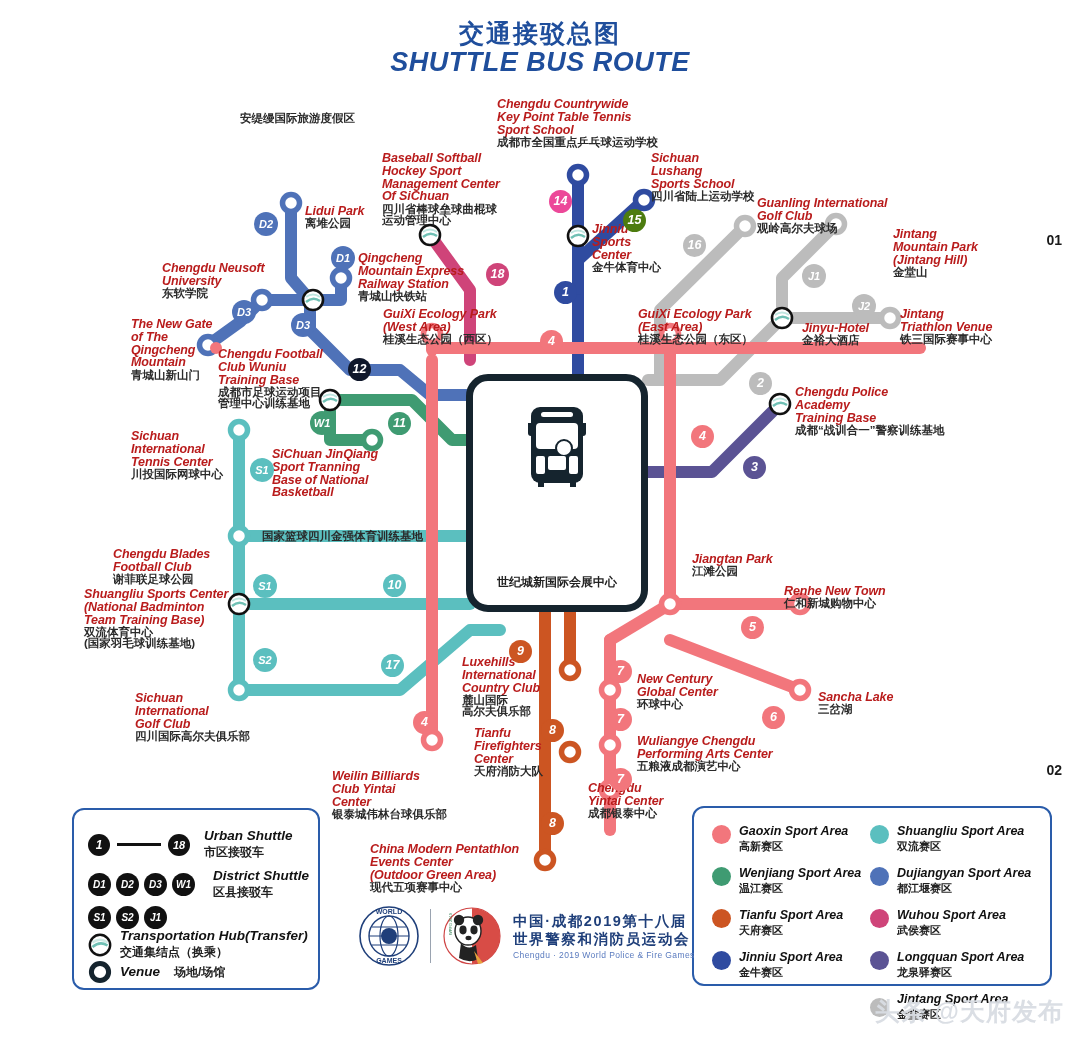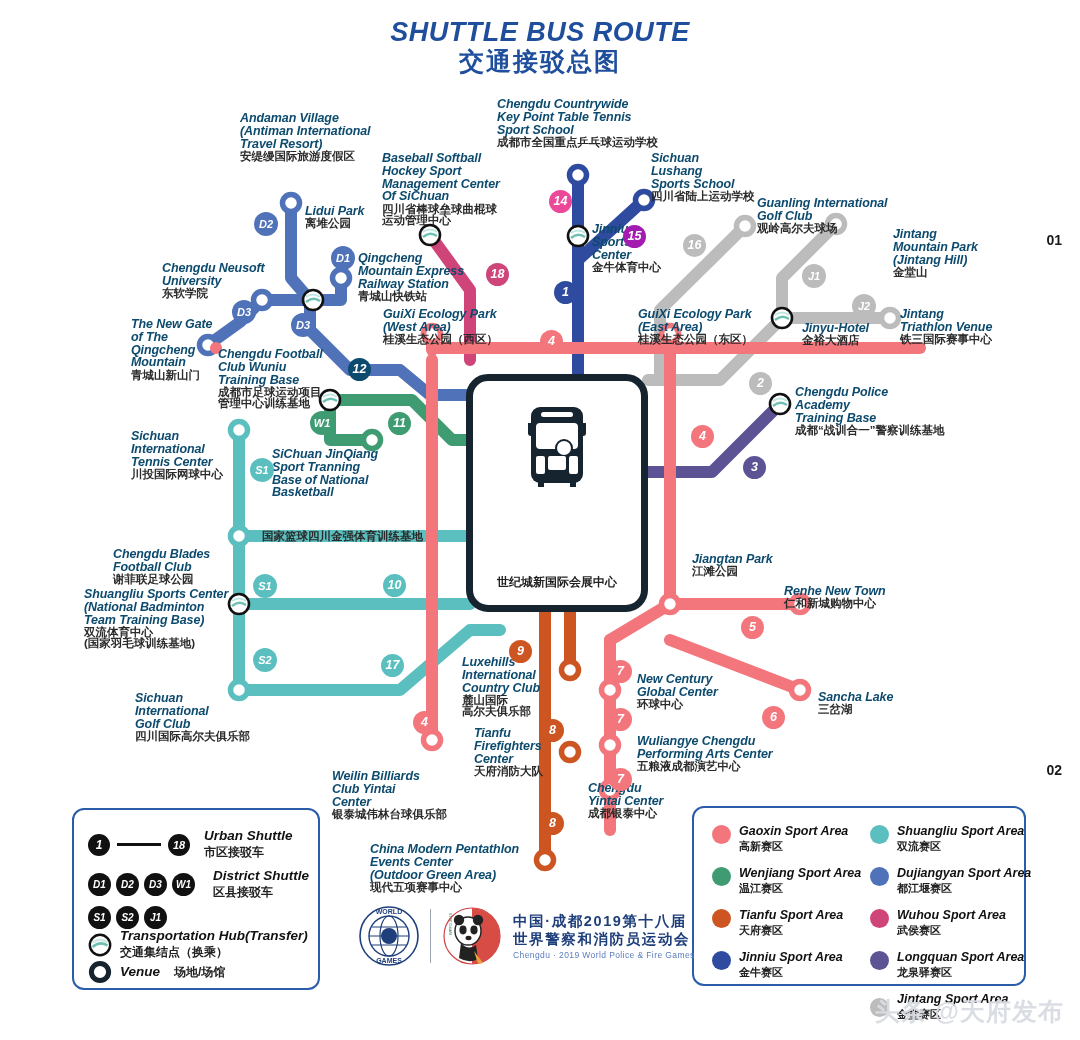--- a/index.html
+++ b/index.html
@@ -38,21 +38,21 @@
   }
 
   
   .lbl {
     position: absolute;
     line-height: 1.02;
     white-space: pre;
   }
   .lbl .en {
     font-style: italic; font-weight: bold;
-    color: #0c4a6e; font-size: 12.5px;
+    color: #b91c1c; font-size: 12.5px;
     font-family: "Liberation Sans", sans-serif;
     display: block;
     letter-spacing: -0.1px;
   }
   .lbl .zh {
     font-weight: bold;
     color: #2a2a2a; font-size: 11.5px;
     display: block;
     margin-top: 0.5px;
     letter-spacing: 0px;
@@ -77,21 +77,21 @@
   }
 
   
   .legendbox {
     position: absolute;
     border: 2px solid #2a5caa;
     border-radius: 12px;
     background: #ffffff;
   }
   #legend-symbols { left: 72px; top: 808px; width: 248px; height: 182px; }
-  #legend-areas   { left: 692px; top: 806px; width: 334px; height: 180px; }
+  #legend-areas   { left: 692px; top: 806px; width: 360px; height: 180px; }
 
   .sym-row { position: absolute; display: flex; align-items: center; }
   .sym-dot {
     border-radius: 50%; background: #111111; color: #ffffff;
     display: flex; align-items: center; justify-content: center;
     font-weight: bold; font-style: italic;
     font-family: "Liberation Sans", sans-serif;
   }
   .sym-text .en {
     font-style: italic; font-weight: bold; font-size: 13.5px; color: #111;
@@ -162,22 +162,22 @@
     color: #d9dde3;
     -webkit-text-stroke: 0px;
     letter-spacing: 1px;
     opacity: 0.95;
   }
 </style>
 </head>
 <body>
 
 <div id="title-block">
+  <div id="title-zh">交通接驳总图</div>
   <div id="title-en">SHUTTLE BUS ROUTE</div>
-  <div id="title-zh">交通接驳总图</div>
 </div>
 
 <svg id="map-canvas" viewBox="0 0 1080 1040" xmlns="http://www.w3.org/2000/svg">
   <defs>
     <style>
       .ln { fill:none; stroke-linecap:round; stroke-linejoin:round; stroke-width:11; }
       .ln-w { stroke-width:12; }
       .stn { fill:#ffffff; stroke-width:5.5; }
     </style>
   </defs>
@@ -319,23 +319,21 @@
     <path d="M66,22 l0,10 a3,3 0 1 0 6,0 l0,-10 z" fill="#15242e"></path>
     <rect x="24" y="80" width="6" height="6" fill="#15242e"></rect>
     <rect x="56" y="80" width="6" height="6" fill="#15242e"></rect>
   </svg>
   <div id="hub-label">
     <span class="zh">世纪城新国际会展中心</span>
   </div>
 </div>
 
 <div id="station-labels">
-    <div class="lbl" style="left: 240px; top: 112px;"><span class="en">Andaman Village
-(Antiman International
-Travel Resort)</span><span class="zh">安缇缦国际旅游度假区</span></div>
+    <div class="lbl" style="left: 240px; top: 112px;"><span class="zh">安缇缦国际旅游度假区</span></div>
     <div class="lbl" style="left: 305px; top: 205px;"><span class="en">Lidui Park</span><span class="zh">离堆公园</span></div>
     <div class="lbl" style="left: 162px; top: 262px;"><span class="en">Chengdu Neusoft
 University</span><span class="zh">东软学院</span></div>
     <div class="lbl" style="left: 131px; top: 318px;"><span class="en">The New Gate
 of The
 Qingcheng
 Mountain</span><span class="zh">青城山新山门</span></div>
     <div class="lbl" style="left: 358px; top: 252px;"><span class="en">Qingcheng
 Mountain Express
 Railway Station</span><span class="zh">青城山快铁站</span></div>
@@ -411,31 +409,31 @@
 (Outdoor Green Area)</span><span class="zh">现代五项赛事中心</span></div>
     <div class="lbl" style="left: 588px; top: 782px;"><span class="en">Chengdu
 Yintai Center</span><span class="zh">成都银泰中心</span></div>
   </div>
 
 <div id="badge-layer">
     <div class="badge sz2" style="left: 254px; top: 212px; background: rgb(79, 114, 184);">D2</div>
     <div class="badge sz2" style="left: 331px; top: 246px; background: rgb(79, 114, 184);">D1</div>
     <div class="badge sz2" style="left: 232px; top: 300px; background: rgb(79, 114, 184);">D3</div>
     <div class="badge sz2" style="left: 291px; top: 313px; background: rgb(79, 114, 184);">D3</div>
-    <div class="badge sz1" style="left: 348px; top: 358px; background: #0c4a6e;">12</div>
+    <div class="badge sz1" style="left: 348px; top: 358px; background: #0f172a;">12</div>
     <div class="badge sz2" style="left: 310px; top: 411px; background: rgb(63, 155, 114);">W1</div>
     <div class="badge sz1" style="left: 388px; top: 412px; background: rgb(63, 155, 114);">11</div>
     <div class="badge sz2" style="left: 250px; top: 458px; background: rgb(91, 191, 191);">S1</div>
     <div class="badge sz2" style="left: 253px; top: 574px; background: rgb(91, 191, 191);">S1</div>
     <div class="badge sz2" style="left: 253px; top: 648px; background: rgb(91, 191, 191);">S2</div>
     <div class="badge sz1" style="left: 383px; top: 574px; background: rgb(91, 191, 191);">10</div>
     <div class="badge sz1" style="left: 381px; top: 654px; background: rgb(91, 191, 191);">17</div>
     <div class="badge sz1" style="left: 486px; top: 263px; background: rgb(207, 68, 121);">18</div>
     <div class="badge sz1" style="left: 549px; top: 190px; background: #ec4899;">14</div>
-    <div class="badge sz1" style="left: 623px; top: 209px; background: #a21caf; margin-top: 16px;">15</div>
+    <div class="badge sz1" style="left: 623px; top: 209px; background: #4d7c0f;">15</div>
     <div class="badge sz1" style="left: 554px; top: 281px; background: rgb(47, 75, 160);">1</div>
     <div class="badge sz1" style="left: 683px; top: 234px; background: rgb(188, 188, 188);">16</div>
     <div class="badge sz2" style="left: 802px; top: 264px; background: rgb(188, 188, 188);">J1</div>
     <div class="badge sz2" style="left: 852px; top: 294px; background: rgb(188, 188, 188);">J2</div>
     <div class="badge sz1" style="left: 749px; top: 372px; background: rgb(188, 188, 188);">2</div>
     <div class="badge sz1" style="left: 540px; top: 330px; background: rgb(242, 118, 124);">4</div>
     <div class="badge sz1" style="left: 691px; top: 425px; background: rgb(242, 118, 124);">4</div>
     <div class="badge sz1" style="left: 743px; top: 456px; background: rgb(91, 83, 148);">3</div>
     <div class="badge sz1" style="left: 741px; top: 616px; background: rgb(242, 118, 124);">5</div>
     <div class="badge sz1" style="left: 762px; top: 706px; background: rgb(242, 118, 124);">6</div>

